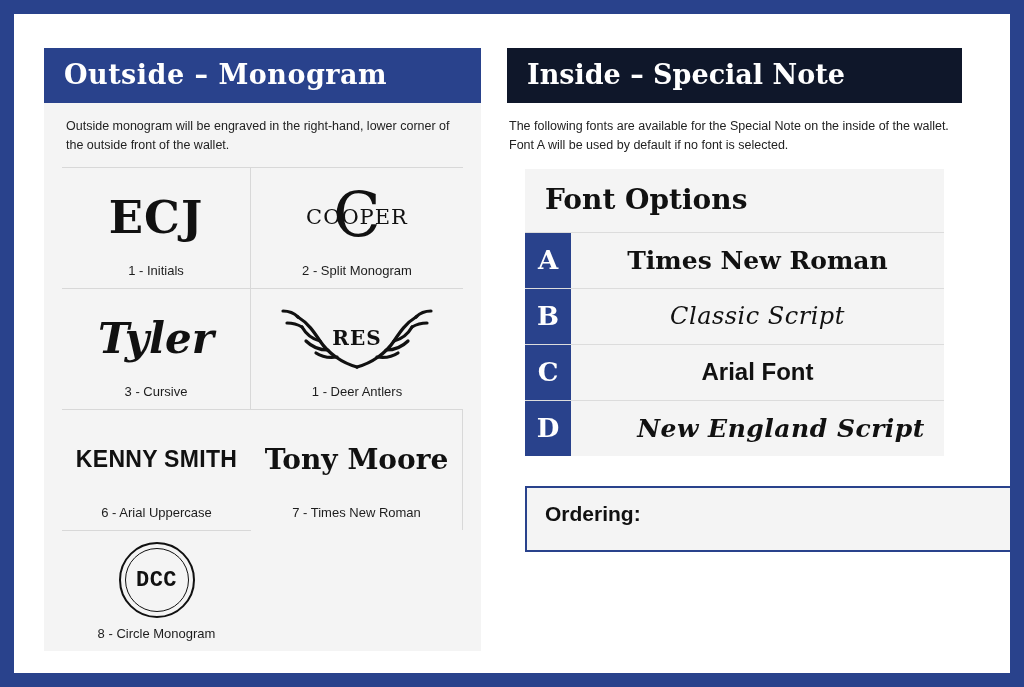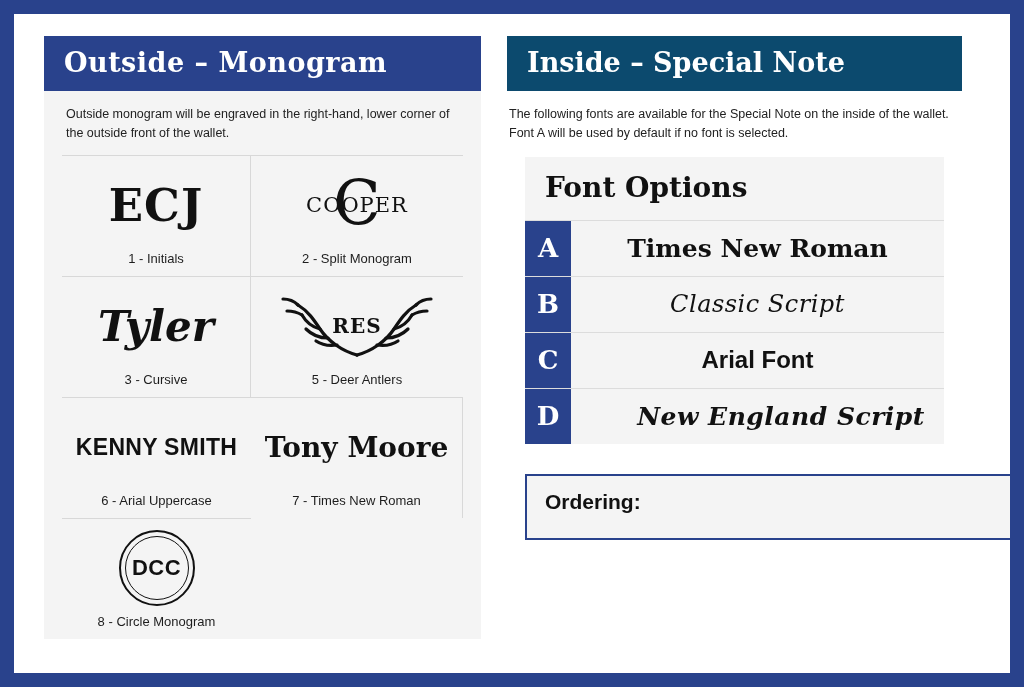--- a/index.html
+++ b/index.html
@@ -15,20 +15,21 @@
     border: 14px solid #29428c;
     overflow: hidden;
   }
   .inner {
     position: absolute;
     inset: 0;
     background: #ffffff;
     display: flex;
     padding: 22px 30px 24px 30px;
     gap: 26px;
+    margin-top: 12px;
   }
 
   
   .col-left { width: 437px; display: flex; flex-direction: column; }
   .col-right { width: 455px; display: flex; flex-direction: column; }
 
   .panel-left {
     background: #f4f4f4;
     width: 437px;
   }
@@ -163,30 +164,30 @@
     position: relative;
   }
   .m-circle::before {
     content: "";
     position: absolute;
     inset: 4px;
     border: 1px solid #111;
     border-radius: 50%;
   }
   .m-circle span {
-    font-family: Liberation Sans, sans-serif;
+    font-family: Liberation Mono, monospace;
     font-weight: bold;
     font-size: 22px;
     letter-spacing: .5px;
     color: #111;
   }
 
   
   .panel-right-head {
-    background: #0c4a6e;
+    background: #0f172a;
     color: #fff;
     font-family: "DejaVu Serif", serif;
     font-weight: bold;
     font-size: 27px;
     padding: 13px 36px 15px 20px;
     line-height: 1;
     border-bottom: 3px solid #ffffff;
   }
   .note-text {
     font-size: 12.5px;
@@ -309,21 +310,21 @@
                     <path d="M132 36 C140 34 146 29 150 22"></path>
                     <path d="M124 45 C132 45 140 42 146 36"></path>
                     <path d="M115 52 C122 53 130 52 136 48"></path>
                     <path d="M154 12 C158 8 163 6 169 6"></path>
                     <path d="M150 22 C155 19 160 18 165 18"></path>
                   </g>
                 </svg>
                 <span class="txt">RES</span>
               </span>
             </div>
-            <div class="cap">5 - Deer Antlers</div>
+            <div class="cap">1 - Deer Antlers</div>
           </div>
 
 
           <div class="cell">
             <div class="art">
               <span class="m-upper">KENNY SMITH</span>
             </div>
             <div class="cap">6 - Arial Uppercase</div>
           </div>
 

